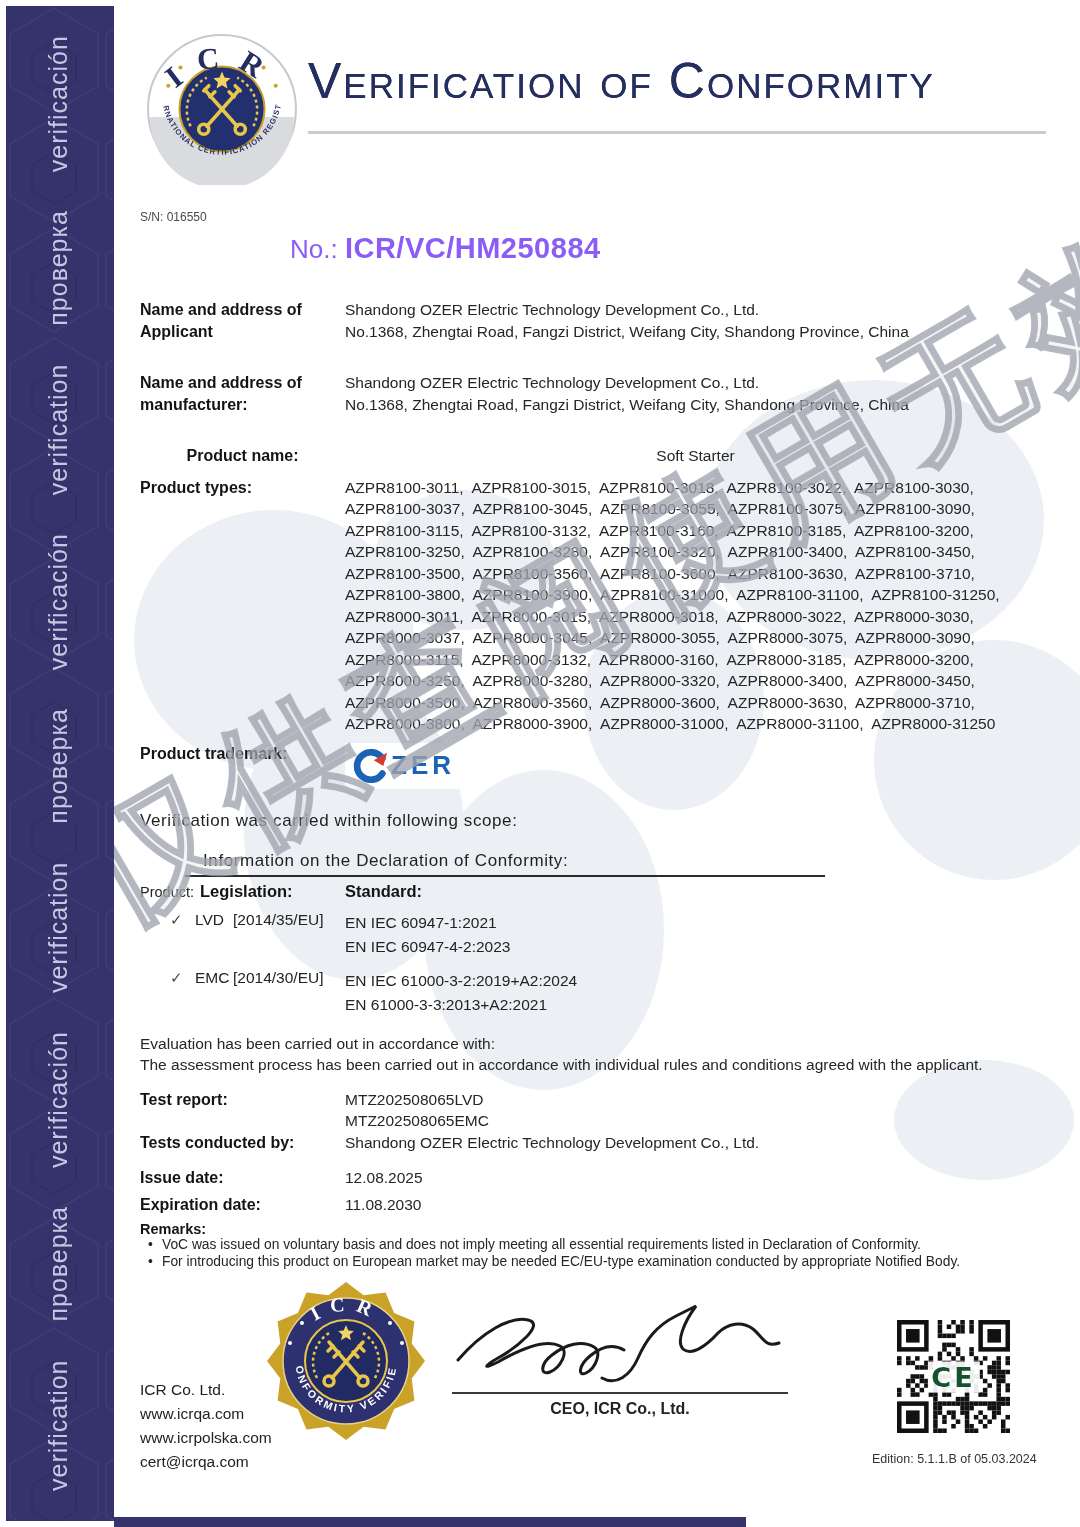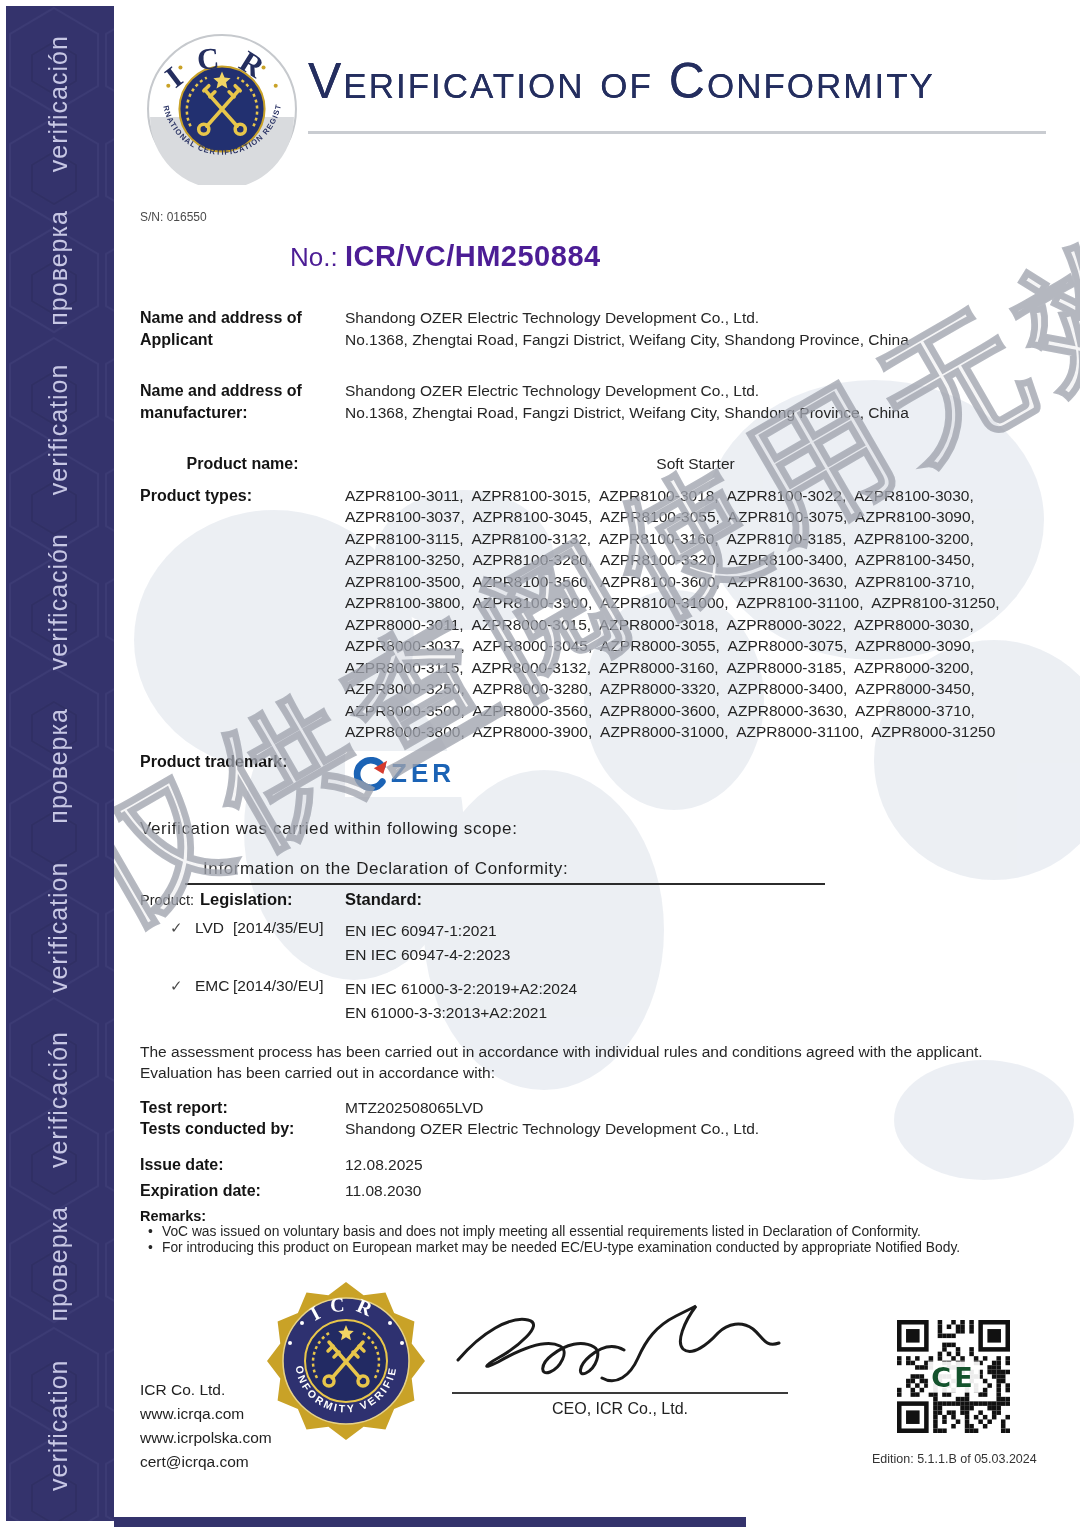--- a/index.html
+++ b/index.html
@@ -24,21 +24,21 @@
 
   
   .icr-logo{position:absolute;left:146px;top:33px;z-index:2;}
   .title{position:absolute;left:308px;top:52px;z-index:2;font-variant:small-caps;
         font-size:50px;letter-spacing:2px;color:#242e5f;text-shadow:0 0 .6px #242e5f;}
   .header-rule{position:absolute;left:308px;top:131px;width:738px;height:3px;background:#c9ccd1;z-index:2;}
 
   
   .content{position:absolute;left:140px;top:210px;width:906px;z-index:2;}
   .sn{font-size:12px;color:#4a4a4a;}
-  .no-line{margin:16px 0 0 150px;font-size:26px;color:#4c1d95;}
+  .no-line{margin:8px 0 0 150px;font-size:26px;color:#8b5cf6;}
   .no-line b{font-size:29px;letter-spacing:.5px;}
   .row{display:flex;}
   .lbl{width:205px;flex:0 0 205px;font-weight:bold;font-size:16px;color:#141414;line-height:21.5px;}
   .val{flex:1;font-size:15.5px;color:#262626;line-height:21.5px;}
   .mt-applicant{margin-top:34px;} .mt-manufacturer{margin-top:30px;} .mt-product{margin-top:30px;text-align:center;}
   .mt-types{margin-top:10px;} .types .val div{white-space:pre;line-height:21.5px;}
   .mt-trademark{margin-top:8px;height:46px;}
   .ozer{display:flex;align-items:center;background:#fff;padding:4px 14px 4px 6px;width:max-content;}
   .ozer .zer{font-size:26px;font-weight:bold;color:#1b63b5;letter-spacing:4px;margin-left:2px;}
   .scope{margin-top:22px;font-size:17px;letter-spacing:.6px;color:#1f1f1f;}
@@ -62,21 +62,21 @@
   .remarks{margin-top:6px;}
   .remarks-h{font-weight:bold;font-size:14.5px;color:#141414;}
   .remark{position:relative;padding-left:22px;font-size:13.8px;line-height:16.8px;color:#262626;}
   .remark::before{content:"•";position:absolute;left:8px;}
 
   
   .contact{position:absolute;left:140px;top:1378px;font-size:15.5px;line-height:1.55;color:#222;z-index:2;}
   .seal{position:absolute;left:266px;top:1281px;z-index:2;}
   .sig-block{position:absolute;left:452px;top:1298px;width:336px;z-index:2;}
   .sig-rule{border-top:2px solid #3a3a3a;margin-top:2px;}
-  .sig-label{text-align:center;font-size:16px;color:#222;margin-top:6px;}
+  .sig-label{text-align:center;font-size:16px;color:#222;margin-top:6px;font-weight:bold;}
   .qr-wrap{position:absolute;left:897px;top:1320px;width:113px;height:113px;z-index:2;}
   .ce-overlay{position:absolute;left:50%;top:50%;transform:translate(-50%,-50%);
         background:rgba(255,255,255,.92);padding:0 4px;font-weight:bold;font-size:27px;
         letter-spacing:3px;color:#14532d;font-family:"DejaVu Sans",sans-serif;}
   .edition{position:absolute;left:872px;top:1452px;font-size:12.5px;color:#333;z-index:2;}
   .bottom-bar{position:absolute;left:114px;top:1517px;width:632px;height:10px;background:#34336c;z-index:2;}
 </style>
 </head>
 <body>
 
@@ -238,28 +238,29 @@
         <div class="leg-name">EMC</div>
         <div class="leg-dir">[2014/30/EU]</div>
         <div class="std-col">
           <div>EN IEC 61000-3-2:2019+A2:2024</div>
           <div>EN 61000-3-3:2013+A2:2021</div>
         </div>
       </div>
     </div>
 
     <div class="assessment">
+      <div>Evaluation has been carried out in accordance with:</div>
       <div>The assessment process has been carried out in accordance with individual rules and conditions agreed with the applicant.</div>
-      <div>Evaluation has been carried out in accordance with:</div>
     </div>
 
     <div class="row mt-test">
       <div class="lbl">Test report:</div>
       <div class="val">
         <div>MTZ202508065LVD</div>
+        <div>MTZ202508065EMC</div>
       </div>
     </div>
 
     <div class="row">
       <div class="lbl">Tests conducted by:</div>
       <div class="val">Shandong OZER Electric Technology Development Co., Ltd.</div>
     </div>
 
     <div class="row mt-issue">
       <div class="lbl">Issue date:</div>

